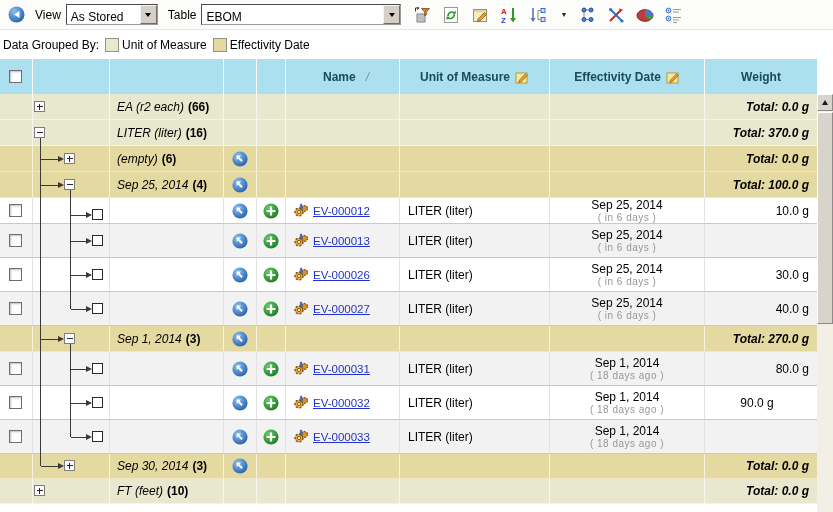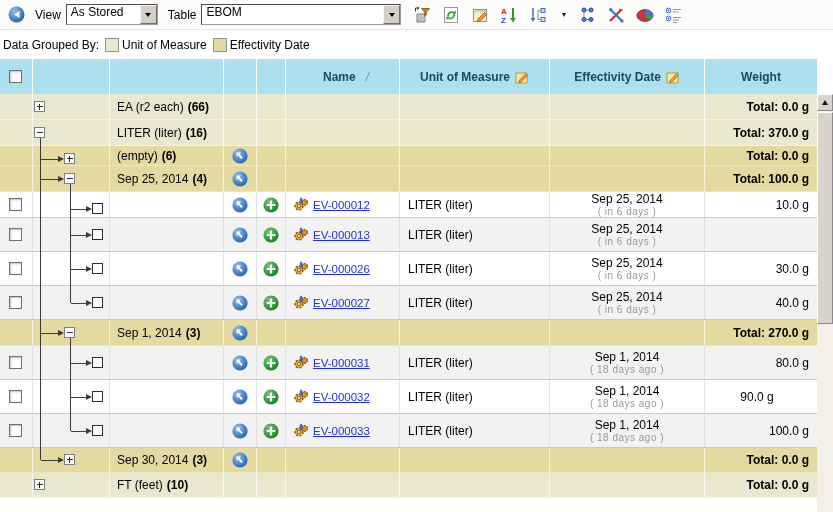--- a/index.html
+++ b/index.html
@@ -3,21 +3,21 @@
 <meta charset="utf-8">
 <style>
   html,body{margin:0;padding:0;}
   .screen{position:relative;width:833px;height:512px;overflow:hidden;background:#fff;
           font-family:"Liberation Sans",sans-serif;font-size:12px;color:#000;}
 
   
   .toolbar{height:30px;display:flex;align-items:center;padding-left:8px;background:#fcfcfa;
            border-bottom:1px solid #e6e6e2;box-sizing:border-box;}
   .tb-label{margin:0 5px 0 10px;}
-  .combo{height:21px;display:flex;align-items:flex-start;background:#fff;border:1px solid #4a4a4a;
+  .combo{height:21px;display:flex;align-items:flex-end;background:#fff;border:1px solid #4a4a4a;
          border-right-color:#9a9a9a;border-bottom-color:#9a9a9a;box-sizing:border-box;}
   .combo .combo-text{padding:0 4px;white-space:nowrap;overflow:hidden;flex:1;}
   .combo .combo-btn{width:17px;height:100%;background:#d4d0c8;display:flex;align-items:center;
         justify-content:center;border:1px solid;border-color:#f4f4f4 #6e6e6e #6e6e6e #f4f4f4;box-sizing:border-box;}
   .dn-tri{width:0;height:0;border-left:3.5px solid transparent;border-right:3.5px solid transparent;
           border-top:4px solid #000;}
   .combo-view{width:92px;}
   .combo-table{width:200px;margin-right:8px;}
   .tb-icons{display:flex;align-items:center;gap:11px;margin-left:4px;}
   .tb-icon{display:inline-flex;align-items:center;cursor:pointer;}
@@ -46,23 +46,23 @@
   .c-date{width:155px;flex-direction:column;justify-content:center;}
   .c-weight{width:112px;justify-content:flex-end;padding-right:8px;}
 
   .row.g1{background:var(--group1-bg,#e8e8cf);border-bottom:1px solid #f4f4e4;}
   .row.g2{background:var(--group2-bg,#e5d9a2);border-bottom:1px solid #efe7c2;}
   .row.detail{background:#fff;border-bottom:1px solid #c9c9c9;}
   .row.detail.shade{background:var(--row-alt-bg,#f2f2f2);}
   .row.detail .cell{border-right:1px solid #e2e2e2;}
   .row.g1 .cell,.row.g2 .cell{border-right:1px solid rgba(255,255,255,.65);}
 
-  .grp-label{white-space:nowrap;}
+  .grp-label{white-space:nowrap;font-style:italic;}
   .grp-count{font-weight:bold;margin-left:4px;}
-  .total{font-weight:bold;white-space:nowrap;}
+  .total{font-weight:bold;white-space:nowrap;font-style:italic;}
   .weight-val{white-space:nowrap;}
   .uom-val{white-space:nowrap;}
   .date-main{line-height:13px;}
   .date-rel{line-height:11px;font-size:10px;color:#979797;letter-spacing:.5px;}
   a.part-link{color:var(--link,#2233cc);text-decoration:underline;font-size:11.5px;margin-left:4px;white-space:nowrap;}
 
   
   .cb{width:13px;height:13px;background:#fff;border:1px solid #6e6e6e;margin-left:9px;
       box-shadow:inset 1px 1px 2px rgba(0,0,0,.25);box-sizing:border-box;cursor:pointer;}
 
@@ -292,21 +292,21 @@
           </div>
           <div class="cell c-ic1"></div>
           <div class="cell c-ic2"></div>
           <div class="cell c-name"></div>
           <div class="cell c-uom"></div>
           <div class="cell c-date"></div>
           <div class="cell c-weight" style="border-right: none;">
             <div class="total">Total: 370.0 g</div>
           </div>
         </div>
-        <div class="row g2" style="height: 20px;">
+        <div class="row g2" style="height: 26px;">
           <div class="cell c-check"></div>
           <div class="cell c-tree">
             <div class="tree">
               <div class="tl" style="top: 0px; left: 7px; width: 1px; height: 26px;"></div>
               <div class="tl" style="top: 13px; left: 8px; width: 17px; height: 1px;"></div>
               <div class="arr" style="top: 10px; left: 25px;"></div>
               <div class="ebox plus" style="left: 31px; top: 7px;"></div>
             </div>
           </div>
           <div class="cell c-label">
@@ -740,23 +740,20 @@
               </svg>
             </div>
             <a class="part-link" href="#">EV-000033</a>
           </div>
           <div class="cell c-uom">
             <div class="uom-val">LITER (liter)</div>
           </div>
           <div class="cell c-date">
             <div class="date-main">Sep 1, 2014</div>
             <div class="date-rel">( 18 days ago )</div>
-          </div>
-          <div class="cell c-weight" style="border-right: none;">
-            <div class="weight-val">100.0 g</div>
           </div>
         </div>
         <div class="row g2" style="height: 25px;">
           <div class="cell c-check"></div>
           <div class="cell c-tree">
             <div class="tree">
               <div class="tl" style="top: 0px; left: 7px; width: 1px; height: 12px;"></div>
               <div class="tl" style="top: 12px; left: 8px; width: 17px; height: 1px;"></div>
               <div class="arr" style="top: 9px; left: 25px;"></div>
               <div class="ebox plus" style="left: 31px; top: 6px;"></div>

